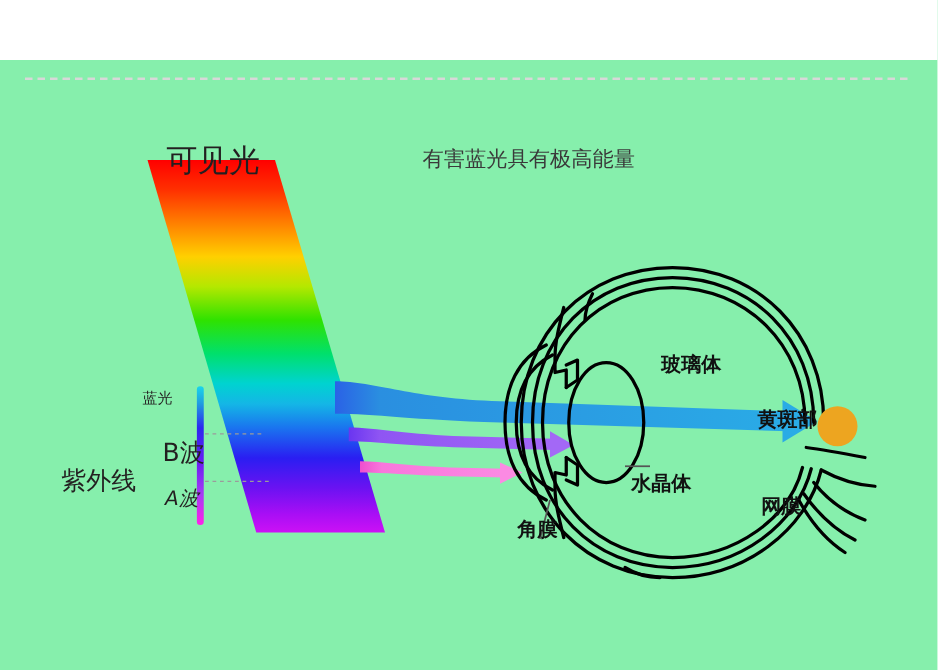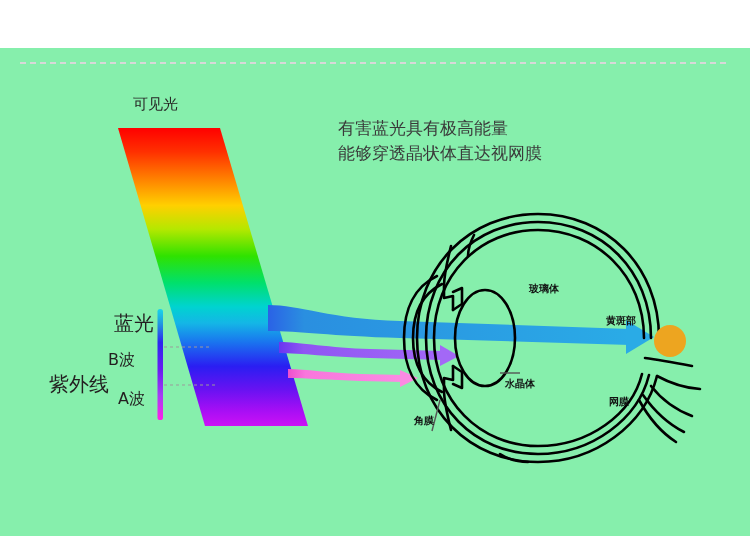--- a/index.html
+++ b/index.html
@@ -34,63 +34,64 @@
     height: 536px;
   }
   .lbl {
     position: absolute;
     color: #231f20;
     white-space: nowrap;
     line-height: 1.35;
   }
   .lbl-visible {
     left: 133px;
-    top: 46px;
-    font-size: 15px;
+    top: 64px;
+    font-size: 25px;
   }
   .lbl-uv {
     left: 49px;
     top: 323px;
     font-size: 20px;
   }
   .lbl-blue {
     left: 114px;
     top: 262px;
+    font-size: 12px;
+  }
+  .lbl-bwave {
+    left: 130px;
+    top: 301px;
     font-size: 20px;
-  }
-  .lbl-bwave {
-    left: 108px;
-    top: 301px;
-    font-size: 16px;
     text-align: right;
   }
   .lbl-awave {
-    left: 118px;
+    left: 132px;
     top: 340px;
     font-size: 16px;
+    font-style: italic;
   }
   .headline {
     position: absolute;
     left: 338px;
     top: 68px;
     font-size: 17px;
     color: #3a3a3a;
     line-height: 1.45;
     white-space: nowrap;
   }
   .headline div { display: block; }
   .eye-lbl {
     position: absolute;
-    font-size: 10px;
+    font-size: 16px;
     font-weight: bold;
     color: #111111;
     white-space: nowrap;
   }
   .lbl-vitreous { left: 529px; top: 234px; }
-  .lbl-macula   { left: 606px; top: 266px; }
+  .lbl-macula   { left: 606px; top: 278px; }
   .lbl-lens     { left: 505px; top: 329px; }
   .lbl-retina   { left: 609px; top: 347px; }
   .lbl-cornea   { left: 414px; top: 366px; }
   svg.art { position: absolute; left: 0; top: 0; }
 </style>
 </head>
 <body>
 
 <div id="page">
 
@@ -222,21 +223,20 @@
     <g stroke="#555" stroke-width="1.4" fill="none">
       <line x1="500" y1="325" x2="520" y2="325"></line>
       <line x1="440" y1="352" x2="432" y2="383"></line>
     </g>
   </svg>
 
   <div class="stage">
 
     <div class="headline">
       <div>有害蓝光具有极高能量</div>
-      <div>能够穿透晶状体直达视网膜</div>
     </div>
 
     <div class="lbl lbl-visible">可见光</div>
 
     <div class="lbl lbl-uv">紫外线</div>
 
     <div class="lbl lbl-blue">蓝光</div>
     <div class="lbl lbl-bwave">B波</div>
     <div class="lbl lbl-awave">A波</div>
 

